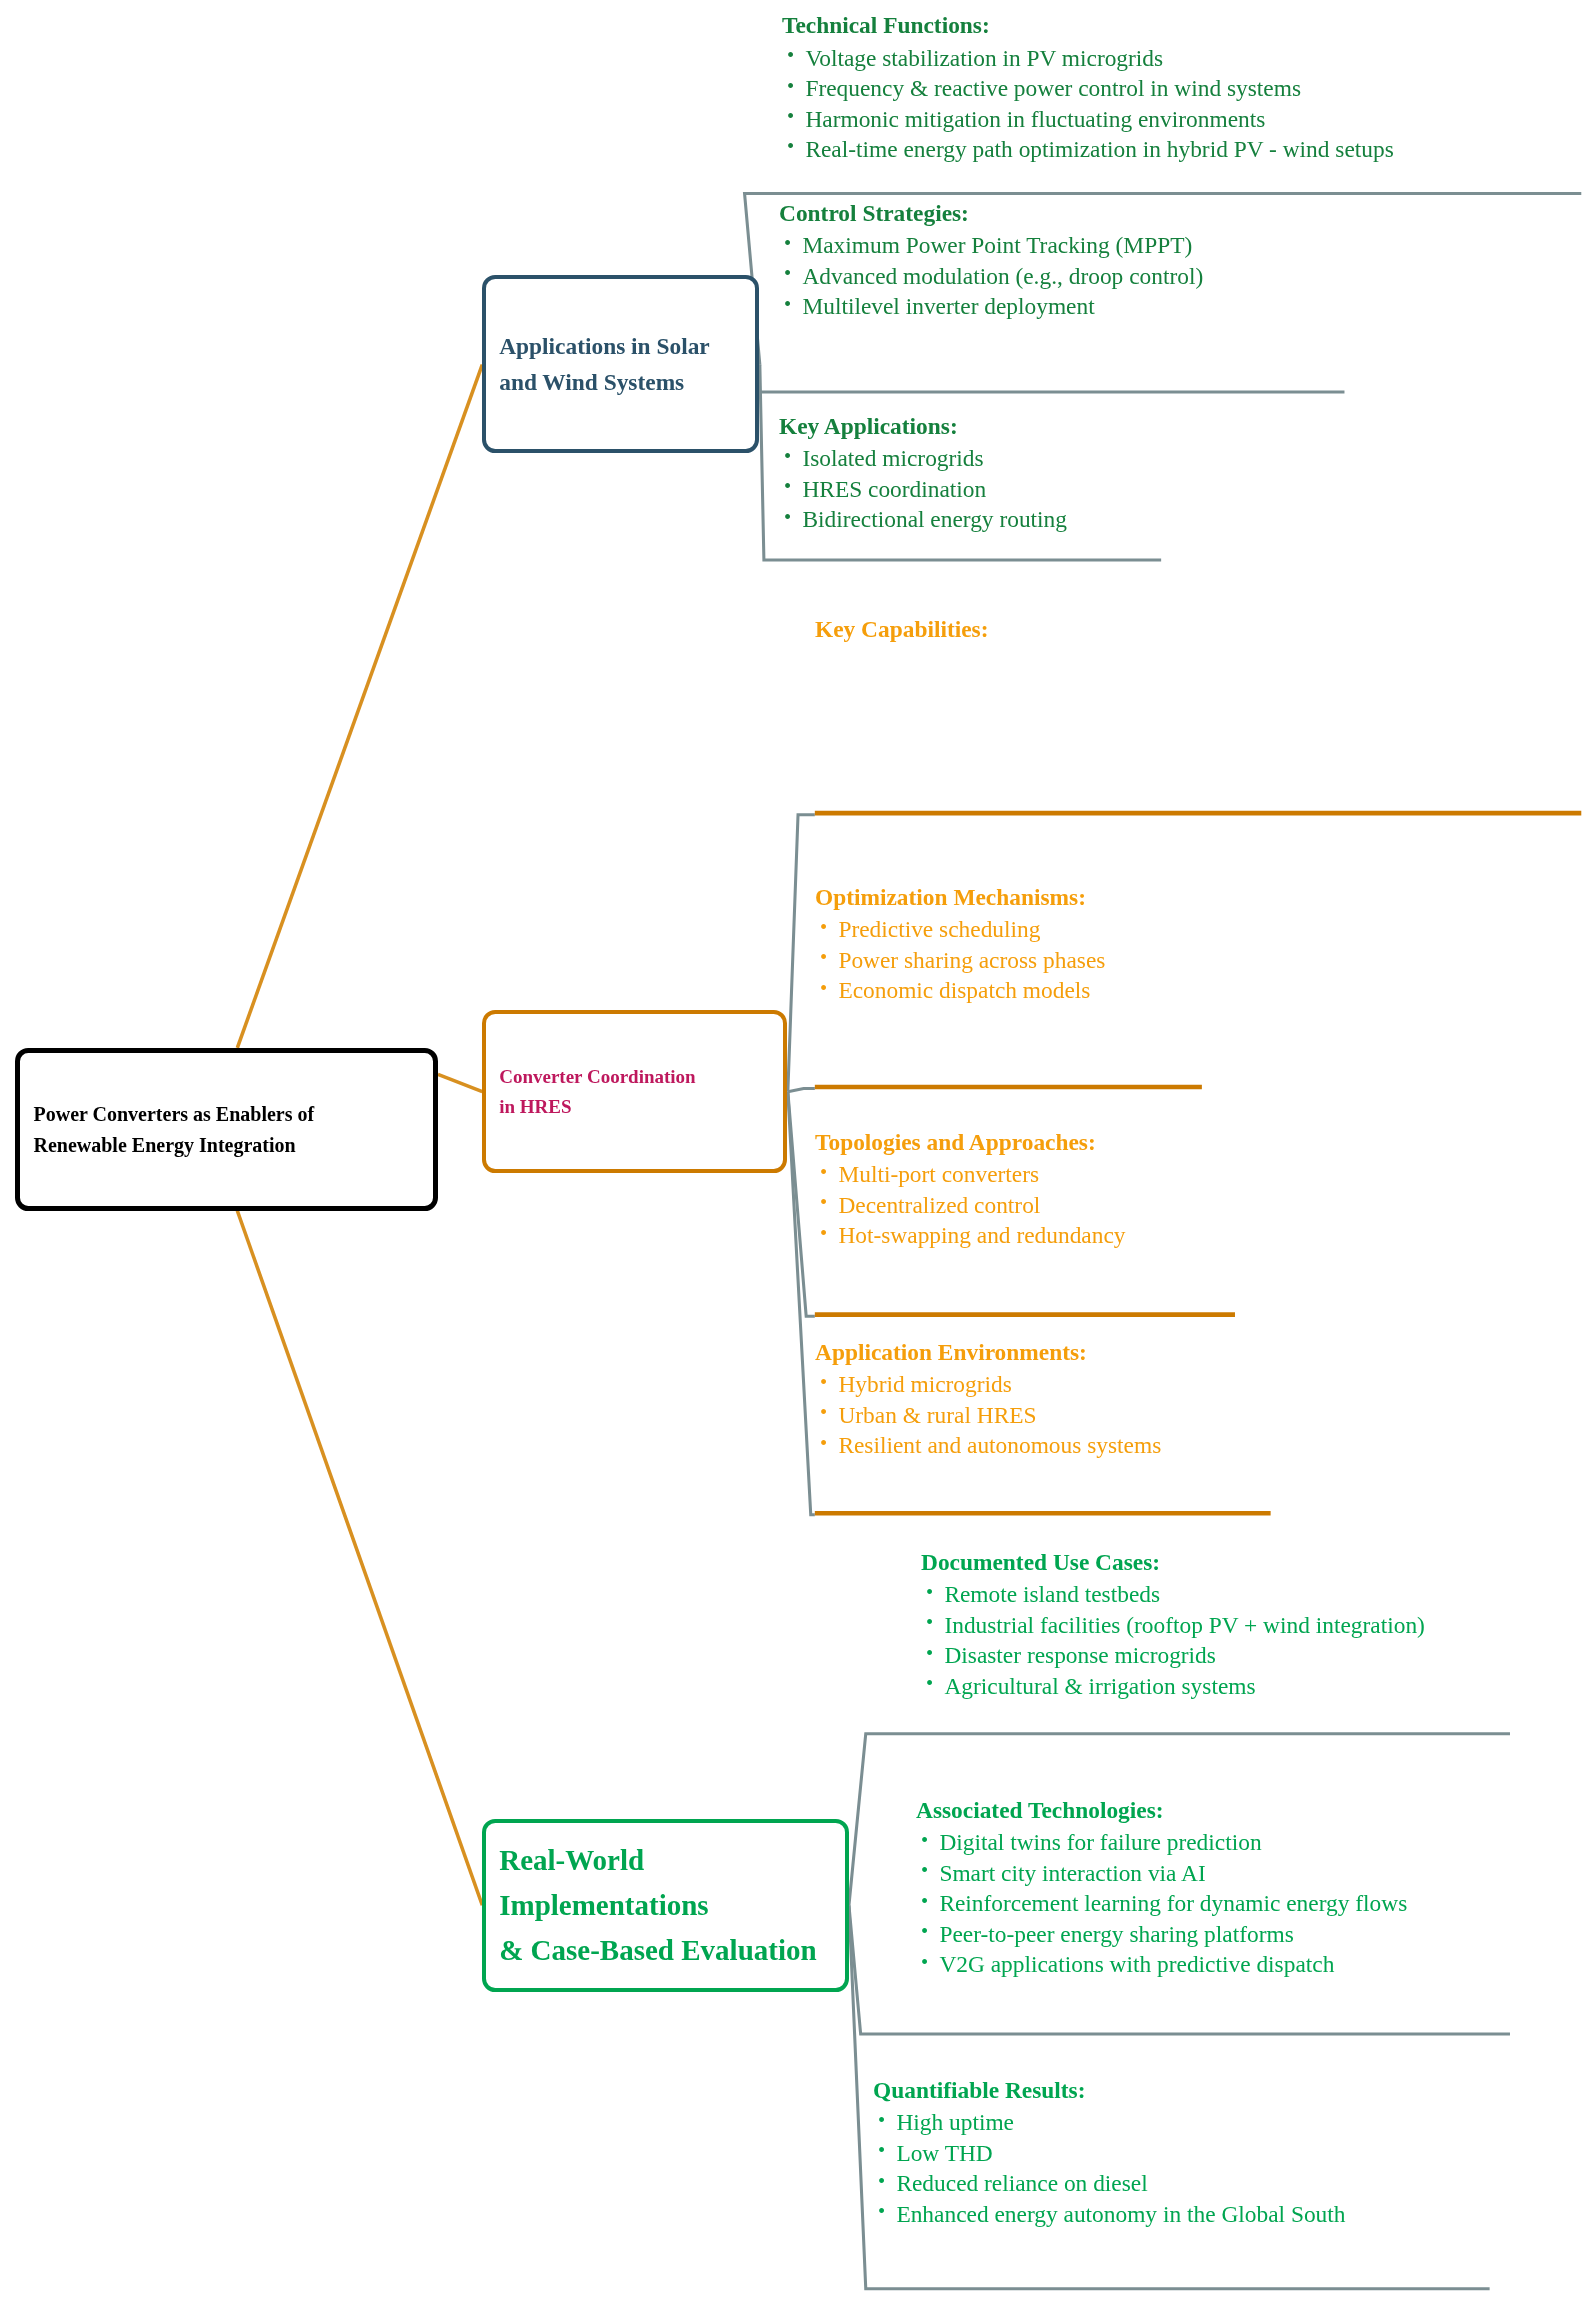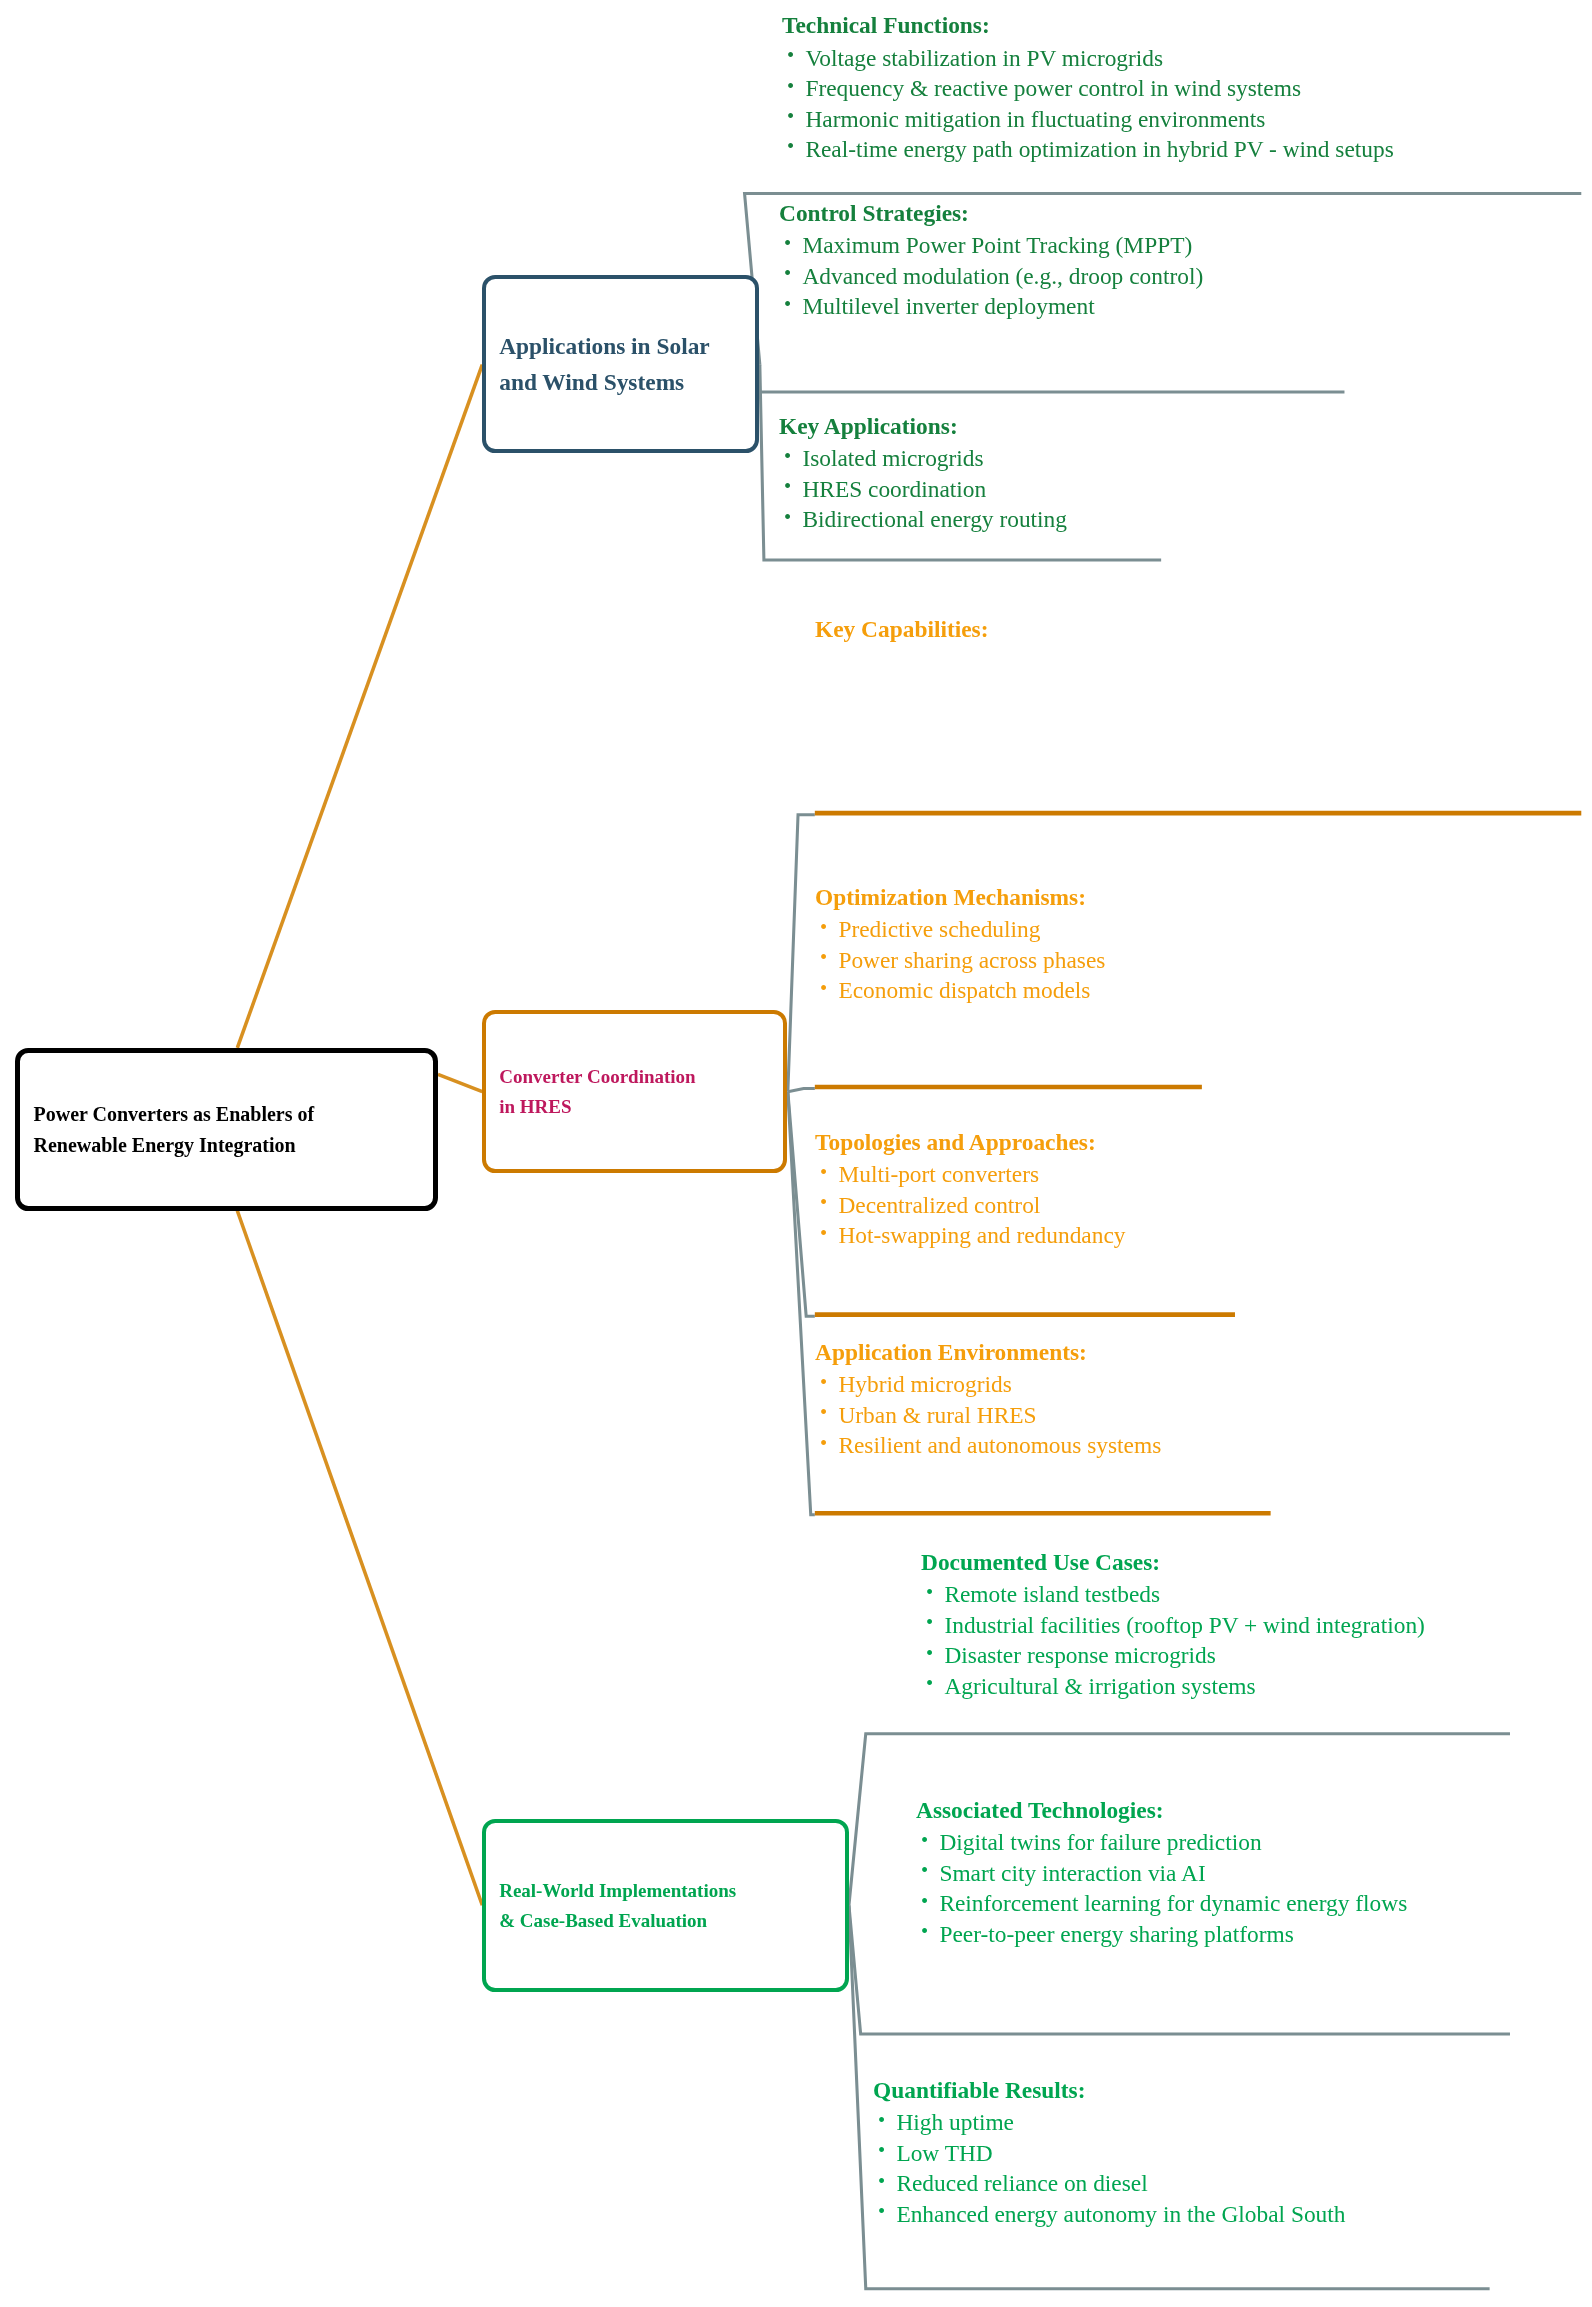--- a/index.html
+++ b/index.html
@@ -34,21 +34,21 @@
   #branch-node-hres{
     left:482px;top:1010px;width:305px;height:163px;
     border:4.6px solid #CC7A00;
   }
   #branch-node-hres .node-text{font-size:19px;color:#be185d;}
 
   #branch-node-realworld{
     left:482px;top:1819px;width:367px;height:173px;
     border:4.6px solid #00A550;
   }
-  #branch-node-realworld .node-text{font-size:19px;color:#00A550;}
+  #branch-node-realworld .node-text{font-size:29px;color:#00A550;}
 
   
   .leaf{position:absolute;z-index:4;}
   .leaf .leaf-title{
     font-size:23.4px;font-weight:bold;line-height:1.26;margin:0 0 2px 0;
   }
   .leaf ul{list-style:none;margin:0;padding:0;}
   .leaf li{
     font-size:23.4px;line-height:1.30;position:relative;padding-left:23.4px;
     white-space:nowrap;
@@ -197,20 +197,21 @@
     </ul>
   </div>
 
   <div class="leaf c-green" id="leaf-assoc-tech">
     <div class="leaf-title">Associated Technologies:</div>
     <ul>
       <li>Digital twins for failure prediction</li>
       <li>Smart city interaction via AI</li>
       <li>Reinforcement learning for dynamic energy flows</li>
       <li>Peer-to-peer energy sharing platforms</li>
+      <li>V2G applications with predictive dispatch</li>
     </ul>
   </div>
 
   <div class="leaf c-green" id="leaf-results">
     <div class="leaf-title">Quantifiable Results:</div>
     <ul>
       <li>High uptime</li>
       <li>Low THD</li>
       <li>Reduced reliance on diesel</li>
       <li>Enhanced energy autonomy in the Global South</li>

